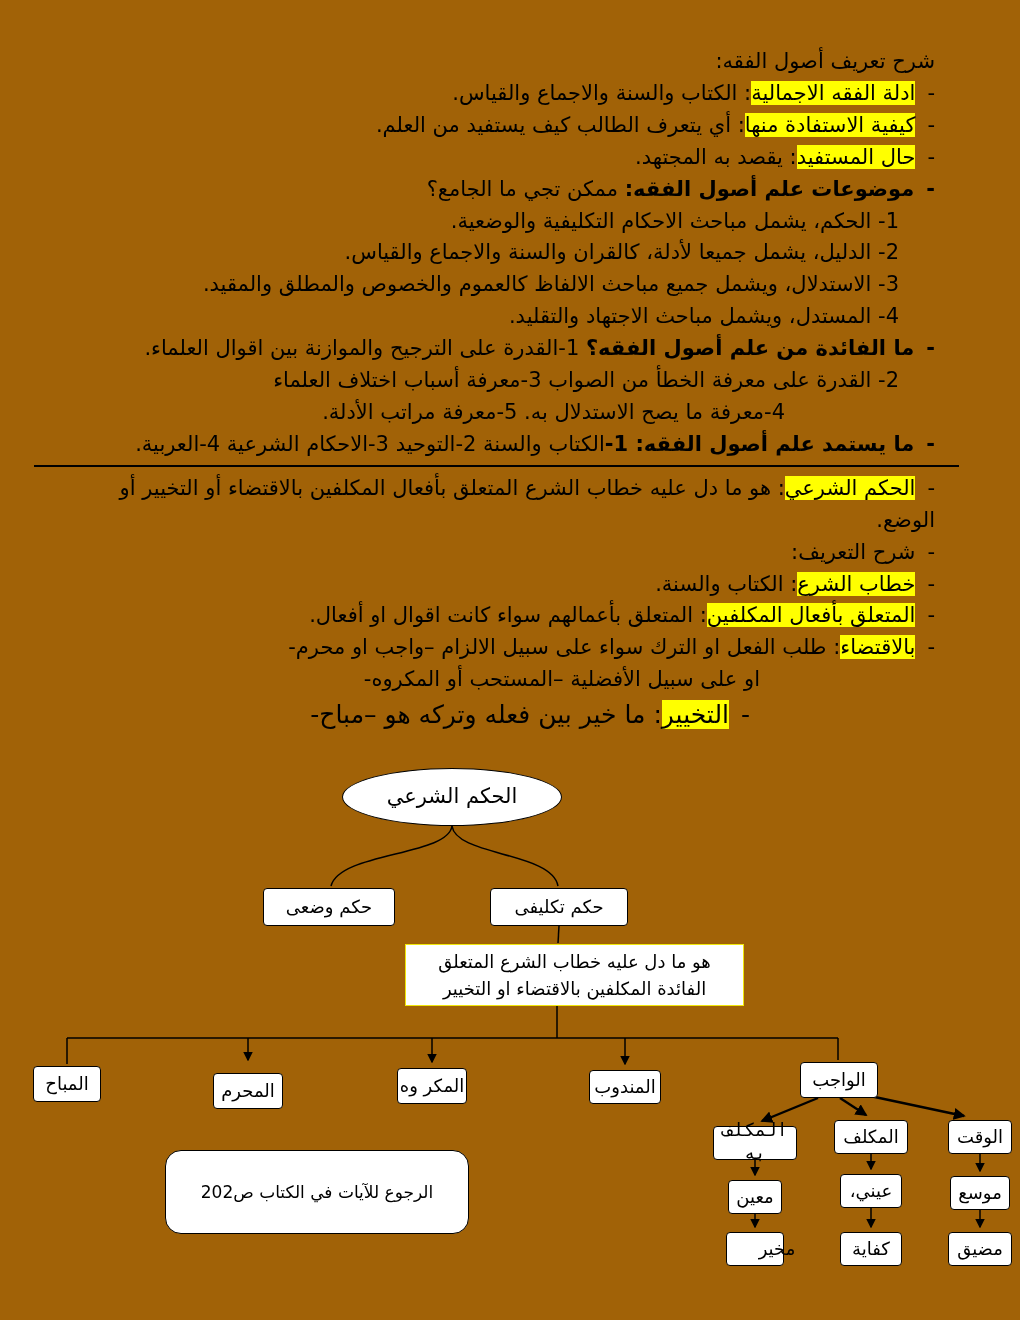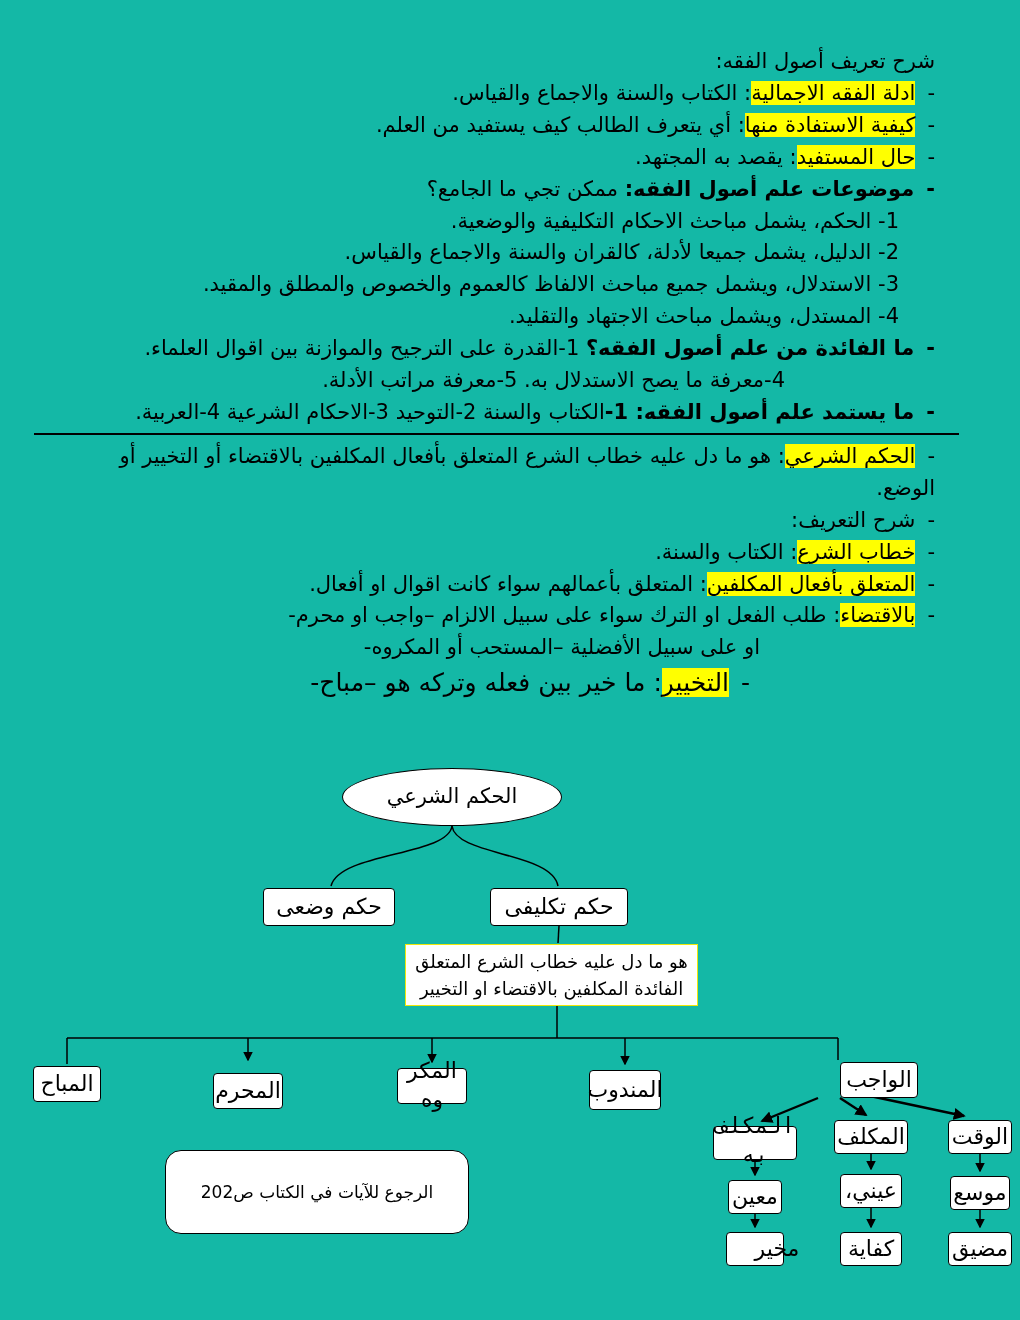--- a/index.html
+++ b/index.html
@@ -1,20 +1,20 @@
 <!DOCTYPE html>
 <html lang="ar"><head>
 <meta charset="utf-8">
 <style>
   html,body { margin:0; padding:0; background:#ffffff; }
   body {
     width:1020px; height:1320px; overflow:hidden;
     font-family:"DejaVu Sans", sans-serif; color:#000;
   }
-  .page { position:relative; width:1020px; height:1320px; background:#14b8a6; }
+  .page { position:relative; width:1020px; height:1320px; background:#a16207; }
 
   
   .text {
     direction:rtl; text-align:right;
     padding:46px 85px 0 58px;
     font-size:21px; line-height:1.52;
   }
   .text p { margin:0; }
   .title { margin-right:245px; }
   .dash { margin-left:12px; display:inline-block; }
@@ -29,21 +29,21 @@
     margin:4px -24px 6px -24px;
   }
 
   
   .diagram { position:absolute; top:760px; left:0; width:1020px; height:560px; }
   .wires { position:absolute; top:0; left:0; width:1020px; height:560px; }
   .node {
     position:absolute; box-sizing:border-box;
     border:1.4px solid #000; background:#fff; border-radius:4px;
     display:flex; flex-direction:column; align-items:center; justify-content:center;
-    direction:rtl; text-align:center; font-size:22px; line-height:1.3;
+    direction:rtl; text-align:center; font-size:18px; line-height:1.3;
   }
   .node.ellipse { border-radius:50%; font-size:21px; }
   .node.defbox  { border:1.8px solid #f0e70a; border-radius:0; font-size:18px; line-height:1.5; }
   .node.notebox { border-radius:16px; font-size:17px; }
 </style>
 </head>
 <body>
 
 <div class="page">
 
@@ -65,20 +65,21 @@
     </p>
 
     <p class="num"><span>1- الحكم، يشمل مباحث الاحكام التكليفية والوضعية.</span></p>
     <p class="num"><span>2- الدليل، يشمل جميعا لأدلة، كالقران والسنة والاجماع والقياس.</span></p>
     <p class="num"><span>3- الاستدلال، ويشمل جميع مباحث الالفاظ كالعموم والخصوص والمطلق والمقيد.</span></p>
     <p class="num"><span>4- المستدل، ويشمل مباحث الاجتهاد والتقليد.</span></p>
 
     <p class="li">
       <span class="dash b">-</span><span class="b">ما الفائدة من علم أصول الفقه؟</span><span> 1-القدرة على الترجيح والموازنة بين اقوال العلماء.</span>
     </p>
+    <p class="num"><span>2- القدرة على معرفة الخطأ من الصواب 3-معرفة أسباب اختلاف العلماء</span></p>
     <p class="mid"><span>4-معرفة ما يصح الاستدلال به. 5-معرفة مراتب الأدلة.</span></p>
 
     <p class="li">
       <span class="dash b">-</span><span class="b">ما يستمد علم أصول الفقه: 1-</span><span>الكتاب والسنة 2-التوحيد 3-الاحكام الشرعية 4-العربية.</span>
     </p>
 
     <hr class="divider">
 
     <p class="li">
       <span class="dash">-</span><span class="hl">الحكم الشرعي</span><span>: هو ما دل عليه خطاب الشرع المتعلق بأفعال المكلفين بالاقتضاء أو التخيير أو الوضع.</span>
@@ -138,30 +139,30 @@
       <path d="M871,448 L871,467" fill="none" stroke="#000" stroke-width="1.5" marker-end="url(#ah)"></path>
       <path d="M980,394 L980,411" fill="none" stroke="#000" stroke-width="1.5" marker-end="url(#ah)"></path>
       <path d="M980,450 L980,467" fill="none" stroke="#000" stroke-width="1.5" marker-end="url(#ah)"></path>
     </svg>
 
     <div class="node ellipse" style="left:342px; top:8px; width:220px; height:58px;">الحكم الشرعي</div>
 
     <div class="node" style="left:263px; top:128px; width:132px; height:38px;">حكم وضعى</div>
     <div class="node" style="left:490px; top:128px; width:138px; height:38px;">حكم تكليفى</div>
 
-    <div class="node defbox" style="left:405px; top:184px; width:293px; height:62px;">
+    <div class="node defbox" style="left:405px; top:184px; width:339px; height:62px;">
       <div>هو ما دل عليه خطاب الشرع المتعلق</div>
       <div>الفائدة المكلفين بالاقتضاء او التخيير</div>
     </div>
 
     <div class="node" style="left:33px;  top:306px; width:68px; height:36px;">المباح</div>
     <div class="node" style="left:213px; top:313px; width:70px; height:36px;">المحرم</div>
     <div class="node" style="left:397px; top:308px; width:70px; height:36px;">المكر وه</div>
-    <div class="node" style="left:589px; top:310px; width:72px; height:40px;">المندوب</div>
-    <div class="node" style="left:840px; top:302px; width:78px; height:36px;">الواجب</div>
+    <div class="node" style="left:589px; top:310px; width:72px; height:34px;">المندوب</div>
+    <div class="node" style="left:800px; top:302px; width:78px; height:36px;">الواجب</div>
 
     <div class="node" style="left:713px; top:366px; width:84px; height:34px;font-family:Liberation Mono, monospace;">المكلف به</div>
     <div class="node" style="left:834px; top:360px; width:74px; height:34px;">المكلف</div>
     <div class="node" style="left:948px; top:360px; width:64px; height:34px;">الوقت</div>
 
     <div class="node" style="left:728px; top:420px; width:54px; height:34px;">معين</div>
     <div class="node" style="left:726px; top:472px; width:58px; height:34px;padding-left:44px;">مخير</div>
     <div class="node" style="left:840px; top:414px; width:62px; height:34px;">عيني،</div>
     <div class="node" style="left:840px; top:472px; width:62px; height:34px;">كفاية</div>
     <div class="node" style="left:950px; top:416px; width:60px; height:34px;">موسع</div>

